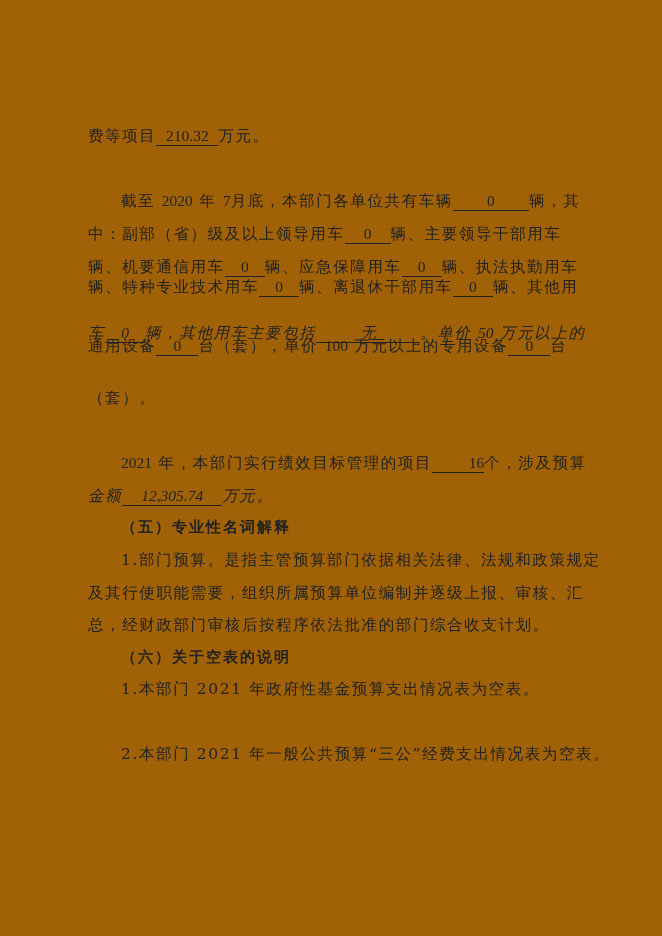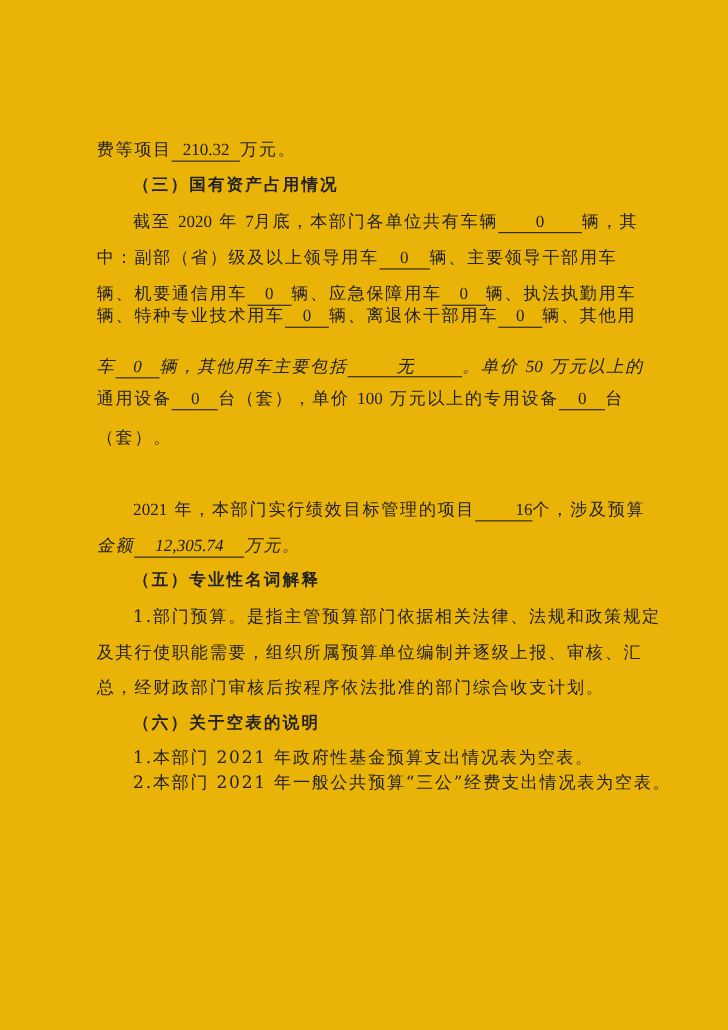--- a/index.html
+++ b/index.html
@@ -1,35 +1,34 @@
 <!DOCTYPE html>
 <html><head>
 <meta charset="utf-8">
 <style>
   html, body { margin: 0; padding: 0; background: #ffffff; }
   body { width: 662px; height: 936px; position: relative; overflow: hidden;
          font-family: "DejaVu Serif", "Liberation Serif", serif; color: #222; }
-  .page { position: absolute; left: 0; top: 0; width: 662px; height: 936px; background: #eab308; }
+  .page { position: absolute; left: 0; top: 0; width: 662px; height: 936px; background: #a16207; }
   .line { position: absolute; left: 88px; width: 494px; height: 32px; line-height: 32px;
           font-size: 15.5px; white-space: nowrap; letter-spacing: 1.6px; }
   .line.indent { left: 121px; width: 461px; }
   .heading { font-weight: bold; font-family: "DejaVu Sans", "Liberation Sans", sans-serif; letter-spacing: 2px; font-size: 15px; }
   .u { display: inline-block; border-bottom: 1.2px solid #222; line-height: 18px; text-align: center; letter-spacing: 0; }
   .num { font-family: "Liberation Serif", "DejaVu Serif", serif; letter-spacing: 0; }
 </style>
 </head>
 <body>
 
 <div class="page">
 
   <div class="line" style="top:120px;">
     <span>费等项目</span><span class="u num" style="width:62px;">210.32</span><span>万元。</span>
   </div>
 
-  <div class="line indent heading" style="top:152px;">（三）国有资产占用情况</div>
 
   <div class="line indent" style="top:185px;">
     <span>截至</span>
     <span class="num">2020</span>
     <span>年</span>
     <span class="num">7</span><span>月底，本部门各单位共有车辆</span><span class="u num" style="width:76px;">0</span><span>辆，其</span>
   </div>
 
   <div class="line" style="top:218px;">
     <span>中：副部（省）级及以上领导用车</span><span class="u num" style="width:46px;">0</span><span>辆、主要领导干部用车</span>
@@ -42,21 +41,21 @@
   <div class="line" style="top:271px;">
     <span>辆、特种专业技术用车</span><span class="u num" style="width:40px;">0</span><span>辆、离退休干部用车</span><span class="u num" style="width:40px;">0</span><span>辆、其他用</span>
   </div>
 
   <div class="line" style="top:317px;font-style:italic;">
     <span>车</span><span class="u num" style="width:40px;">0</span><span>辆，其他用车主要包括</span><span class="u" style="width:104px;">无</span><span>。单价</span>
     <span class="num">50</span>
     <span>万元以上的</span>
   </div>
 
-  <div class="line" style="top:346px;">
+  <div class="line" style="top:330px;">
     <span>通用设备</span><span class="u num" style="width:42px;">0</span><span>台（套），单价</span>
     <span class="num">100</span>
     <span>万元以上的专用设备</span><span class="u num" style="width:42px;">0</span><span>台</span>
   </div>
 
   <div class="line" style="top:382px;">（套）。</div>
 
 
   <div class="line indent" style="top:447px;">
     <span class="num">2021</span>
@@ -69,15 +68,15 @@
 
   <div class="line indent heading" style="top:511px;">（五）专业性名词解释</div>
 
   <div class="line indent" style="top:544px;">1.部门预算。是指主管预算部门依据相关法律、法规和政策规定</div>
   <div class="line" style="top:577px;">及其行使职能需要，组织所属预算单位编制并逐级上报、审核、汇</div>
   <div class="line" style="top:609px;">总，经财政部门审核后按程序依法批准的部门综合收支计划。</div>
 
   <div class="line indent heading" style="top:641px;">（六）关于空表的说明</div>
 
   <div class="line indent" style="top:673px;">1.本部门 2021 年政府性基金预算支出情况表为空表。</div>
-  <div class="line indent" style="top:695px; width:470px;">2.本部门 2021 年一般公共预算“三公”经费支出情况表为空表。</div>
+  <div class="line indent" style="top:738px; width:470px;">2.本部门 2021 年一般公共预算“三公”经费支出情况表为空表。</div>
 
 </div>
 
 </body></html>

